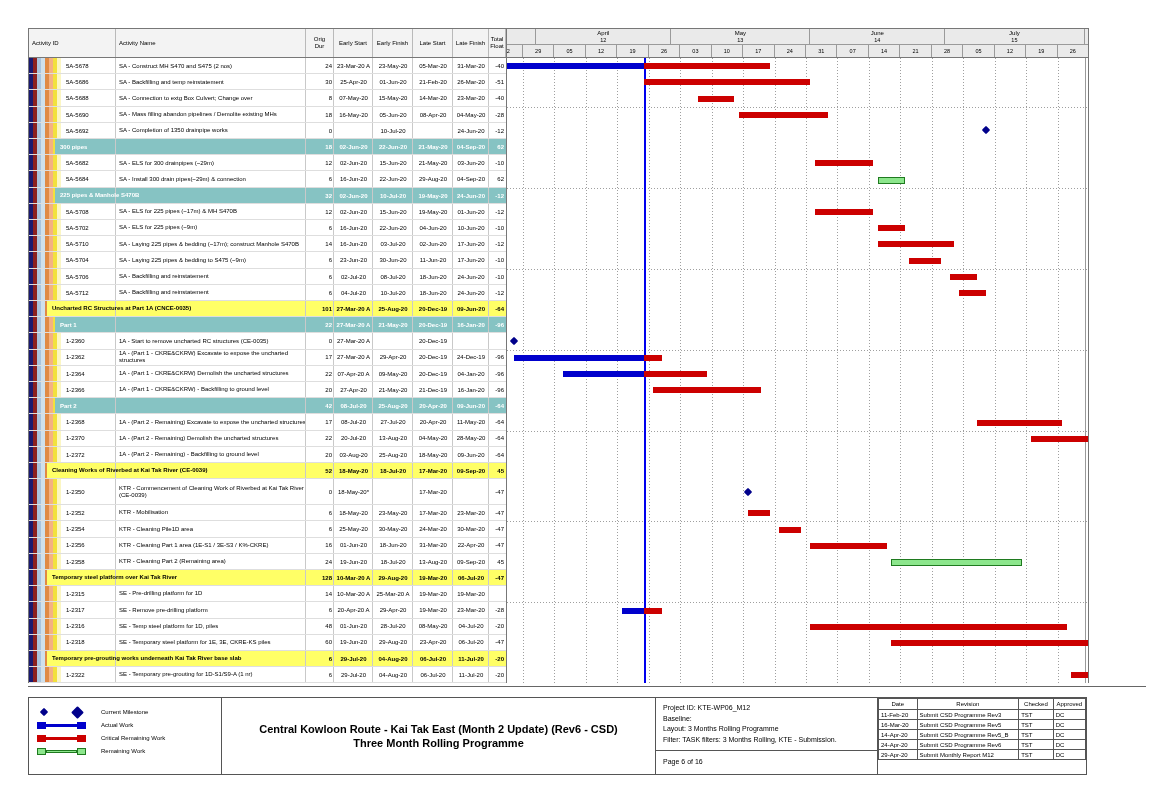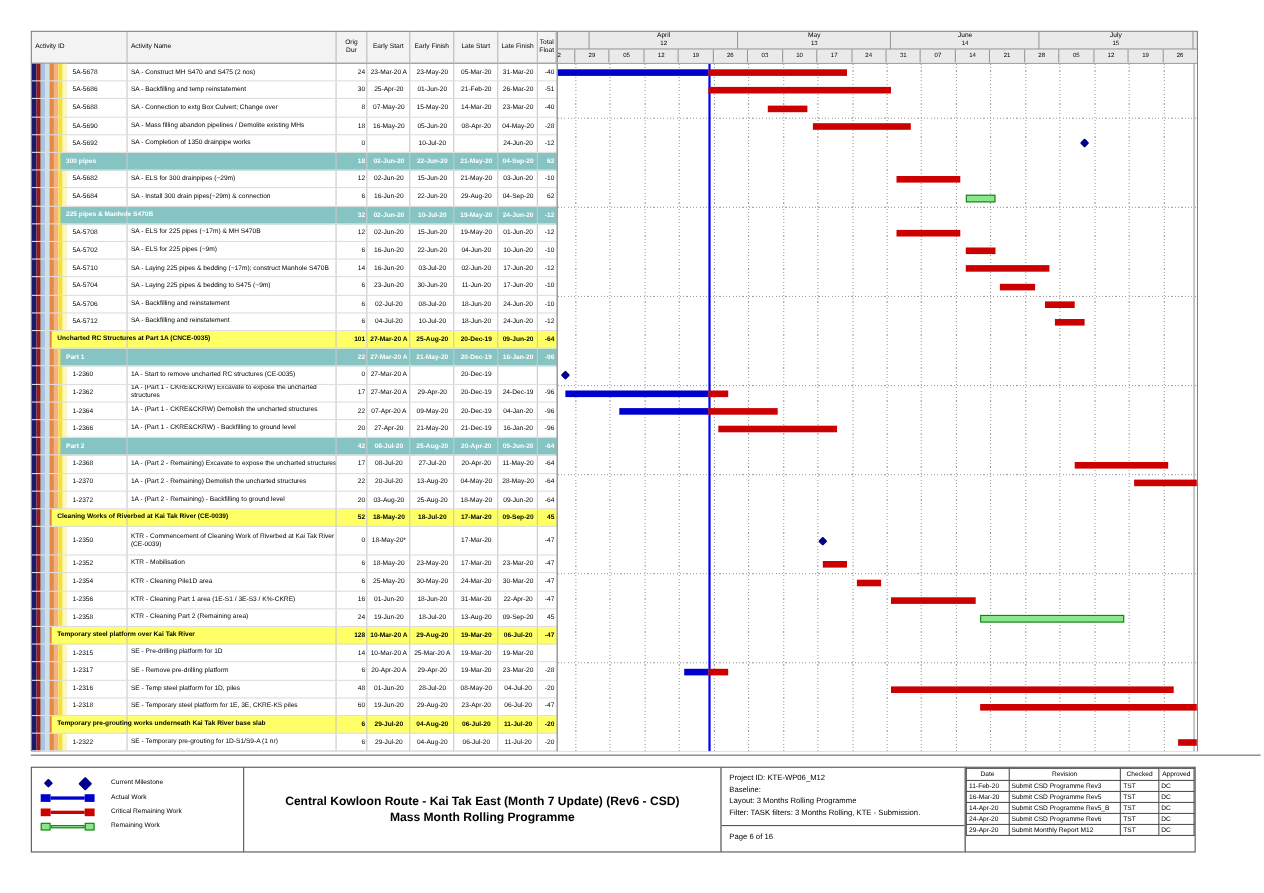--- a/index.html
+++ b/index.html
@@ -732,22 +732,22 @@
         <div class="licons">
           <div class="lcap cap-green" style="left:0;"></div>
           <div class="lmid mid-green"></div>
           <div class="lcap cap-green" style="left:40px;"></div>
         </div>
         <div class="llabel">Remaining Work</div>
       </div>
     </div>
 
   <div class="bbox" id="titlebox">
-    <div class="t1">Central Kowloon Route - Kai Tak East (Month 7 Update) (Rev6 - CSD)</div>
-    <div class="t2">Mass Month Rolling Programme</div>
+    <div class="t1">Central Kowloon Route - Kai Tak East (Month 2 Update) (Rev6 - CSD)</div>
+    <div class="t2">Three Month Rolling Programme</div>
   </div>
 
   <div class="bbox" id="infobox">
     <div class="upper">
       <div>Project ID: KTE-WP06_M12</div>
       <div>Baseline:</div>
       <div>Layout: 3 Months Rolling Programme</div>
       <div>Filter: TASK filters: 3 Months Rolling, KTE - Submission.</div>
     </div>
     <div class="lower">Page 6 of 16</div>

